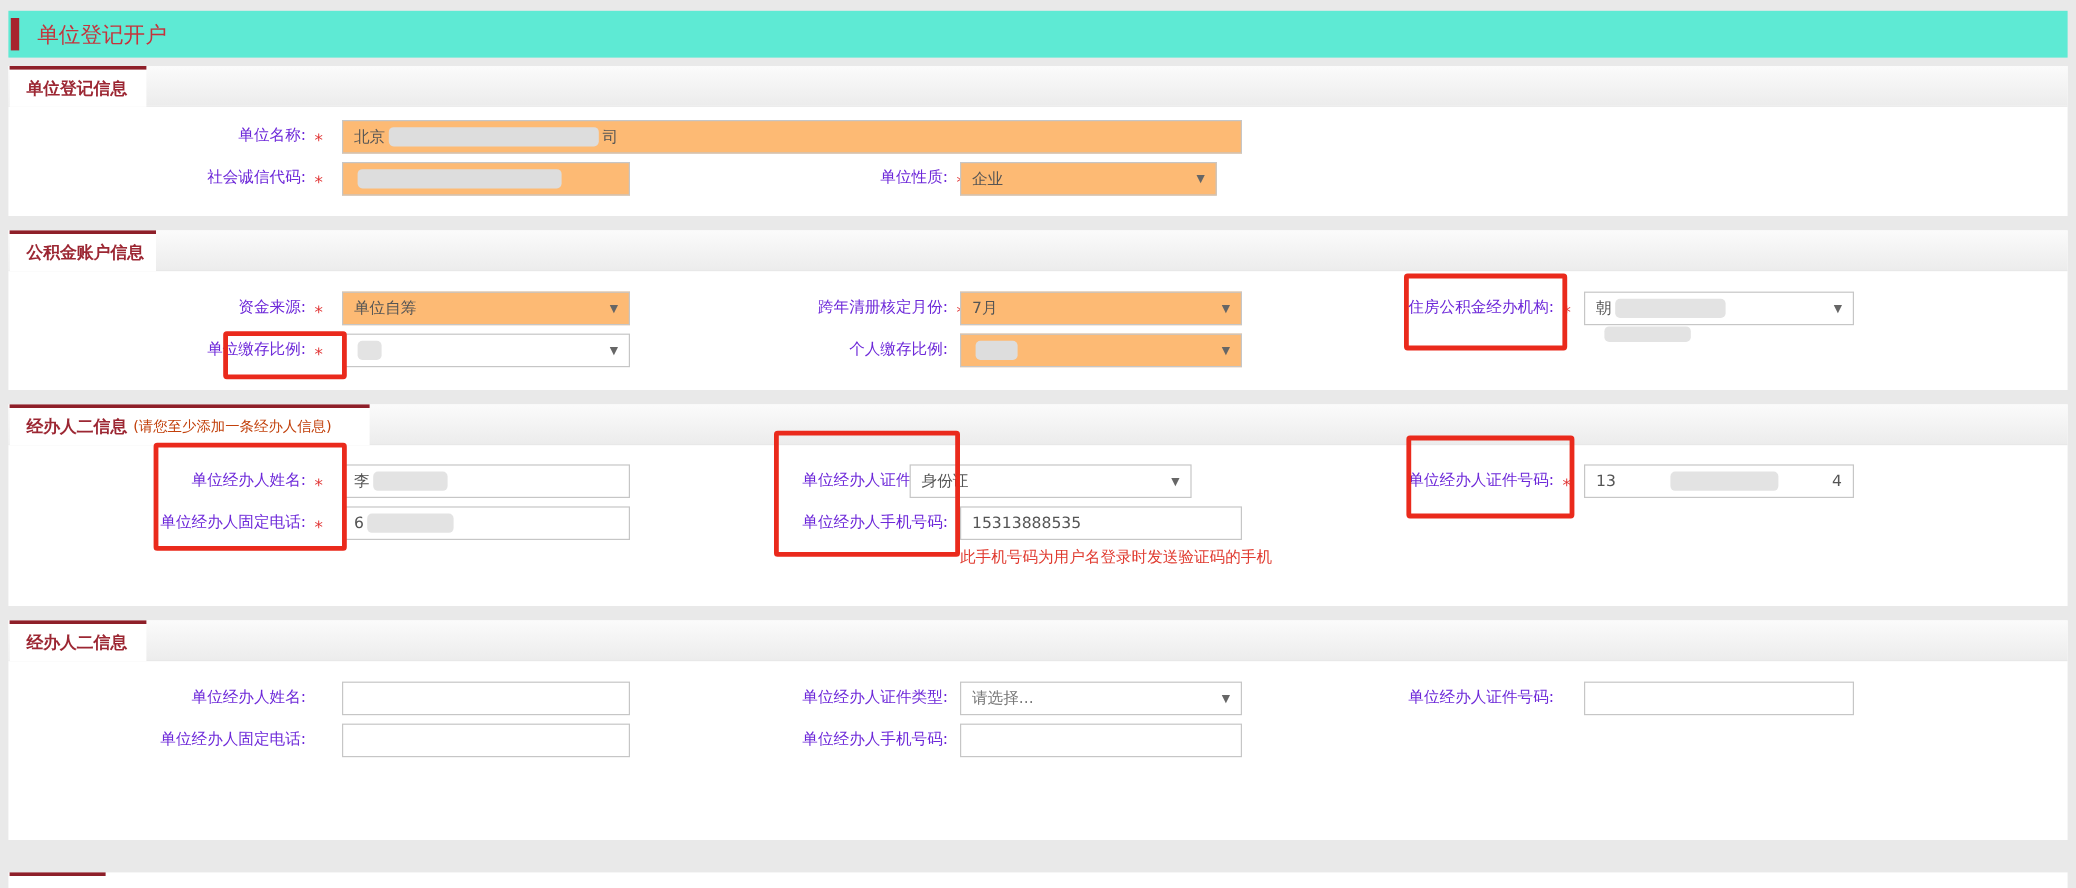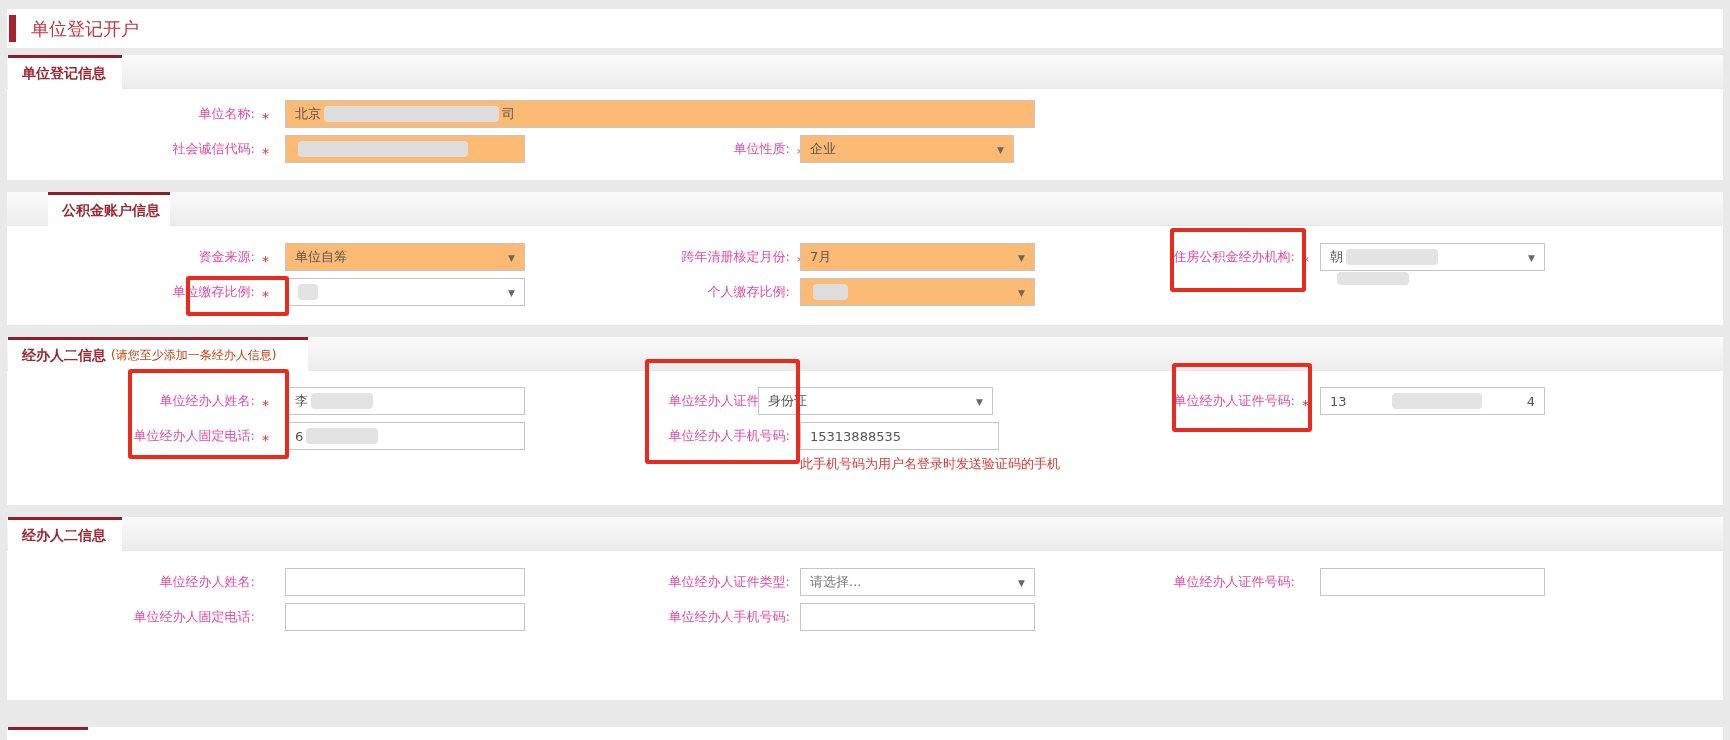--- a/index.html
+++ b/index.html
@@ -3,32 +3,32 @@
 <meta charset="utf-8">
 <style>
   html,body{margin:0;padding:0;}
   body{
     width:1730px;height:740px;position:relative;overflow:hidden;
     background:#e9e9e9;
     font-family:"DejaVu Sans","Liberation Sans",sans-serif;
   }
   .panel{position:absolute;left:7px;width:1716px;background:#ffffff;}
   
-  .titlebar{position:absolute;left:7px;top:9px;width:1716px;height:39px;background:#ffffff;}
+  .titlebar{position:absolute;left:7px;top:9px;width:1716px;height:39px;background:#5eead4;}
   .title-accent{position:absolute;left:2px;top:6px;width:7px;height:27px;background:#a8222e;}
   .title-text{position:absolute;left:24px;top:8px;font-size:18px;color:#c5333c;white-space:nowrap;}
   
   .tabrow{position:absolute;left:0;top:0;width:100%;height:34px;
     background:linear-gradient(#fbfbfb,#ececec);border-bottom:1px solid #e8e8e8;box-sizing:border-box;}
   .tab{position:absolute;left:1px;top:0;height:34px;background:#ffffff;
     border-top:3px solid #8e1f29;box-sizing:border-box;display:flex;align-items:center;
     padding:0 14px;font-size:14px;font-weight:bold;color:#9c2733;white-space:nowrap;}
   .tab-hint{font-weight:normal;font-size:12px;margin-left:5px;color:#c2410c;}
   
-  .lbl{position:absolute;width:200px;text-align:right;font-size:13px;color:#ec4899;
+  .lbl{position:absolute;width:200px;text-align:right;font-size:13px;color:#6d28d9;
     line-height:28px;white-space:nowrap;}
   .req{position:absolute;width:14px;color:#e03131;font-size:14px;line-height:30px;padding-top:3px;}
   .fld{position:absolute;height:28px;box-sizing:border-box;border:1px solid #c6c6c6;background:#fff;
     font-size:13px;color:#555;display:flex;align-items:center;padding:0 9px;white-space:nowrap;}
   .fld.ro{background:#fdba74;}
   .fld .arrow{position:absolute;right:9px;top:9px;font-size:9px;color:#666;line-height:10px;}
   input.fld{display:block;padding:0 9px;}
   .redact{display:inline-block;height:16px;background:#e3e3e3;border-radius:4px;
     margin:0 3px;vertical-align:middle;}
   .fld.ro .redact{background:#dddddd;}
@@ -69,21 +69,21 @@
   <div class="lbl" style="left:583px;top:80px;">单位性质:</div>
   <div class="req" style="left:790px;top:80px;">*</div>
   <div class="fld ro" style="left:793px;top:80px;width:214px;">
     <span>企业</span>
     <span class="arrow">▼</span>
   </div>
 </div>
 
 <div class="panel" style="top:192px;height:133px;">
   <div class="tabrow">
-    <div class="tab" style="width:122px;margin-left:40px;">
+    <div class="tab" style="width:122px;">
       <span>公积金账户信息</span>
     </div>
   </div>
 
   <div class="lbl" style="left:48px;top:51px;">资金来源:</div>
   <div class="req" style="left:255px;top:51px;">*</div>
   <div class="fld ro" style="left:278px;top:51px;width:240px;">
     <span>单位自筹</span>
     <span class="arrow">▼</span>
   </div>
@@ -150,21 +150,21 @@
 
   <div class="lbl" style="left:48px;top:85px;">单位经办人固定电话:</div>
   <div class="req" style="left:255px;top:85px;">*</div>
   <div class="fld" style="left:278px;top:85px;width:240px;">
     <span>6</span>
     <span class="redact" style="width:72px;"></span>
   </div>
 
   <div class="lbl" style="left:583px;top:85px;">单位经办人手机号码:</div>
   <div class="req" style="left:790px;top:85px;">*</div>
-  <div class="fld" style="left:793px;top:85px;width:199px;">
+  <div class="fld" style="left:793px;top:85px;width:235px;">
     <span>15313888535</span>
   </div>
 
   <div class="note" style="left:793px;top:118px;">此手机号码为用户名登录时发送验证码的手机</div>
 </div>
 
 <div class="panel" style="top:517px;height:183px;">
   <div class="tabrow">
     <div class="tab" style="width:114px;">
       <span>经办人二信息</span>

